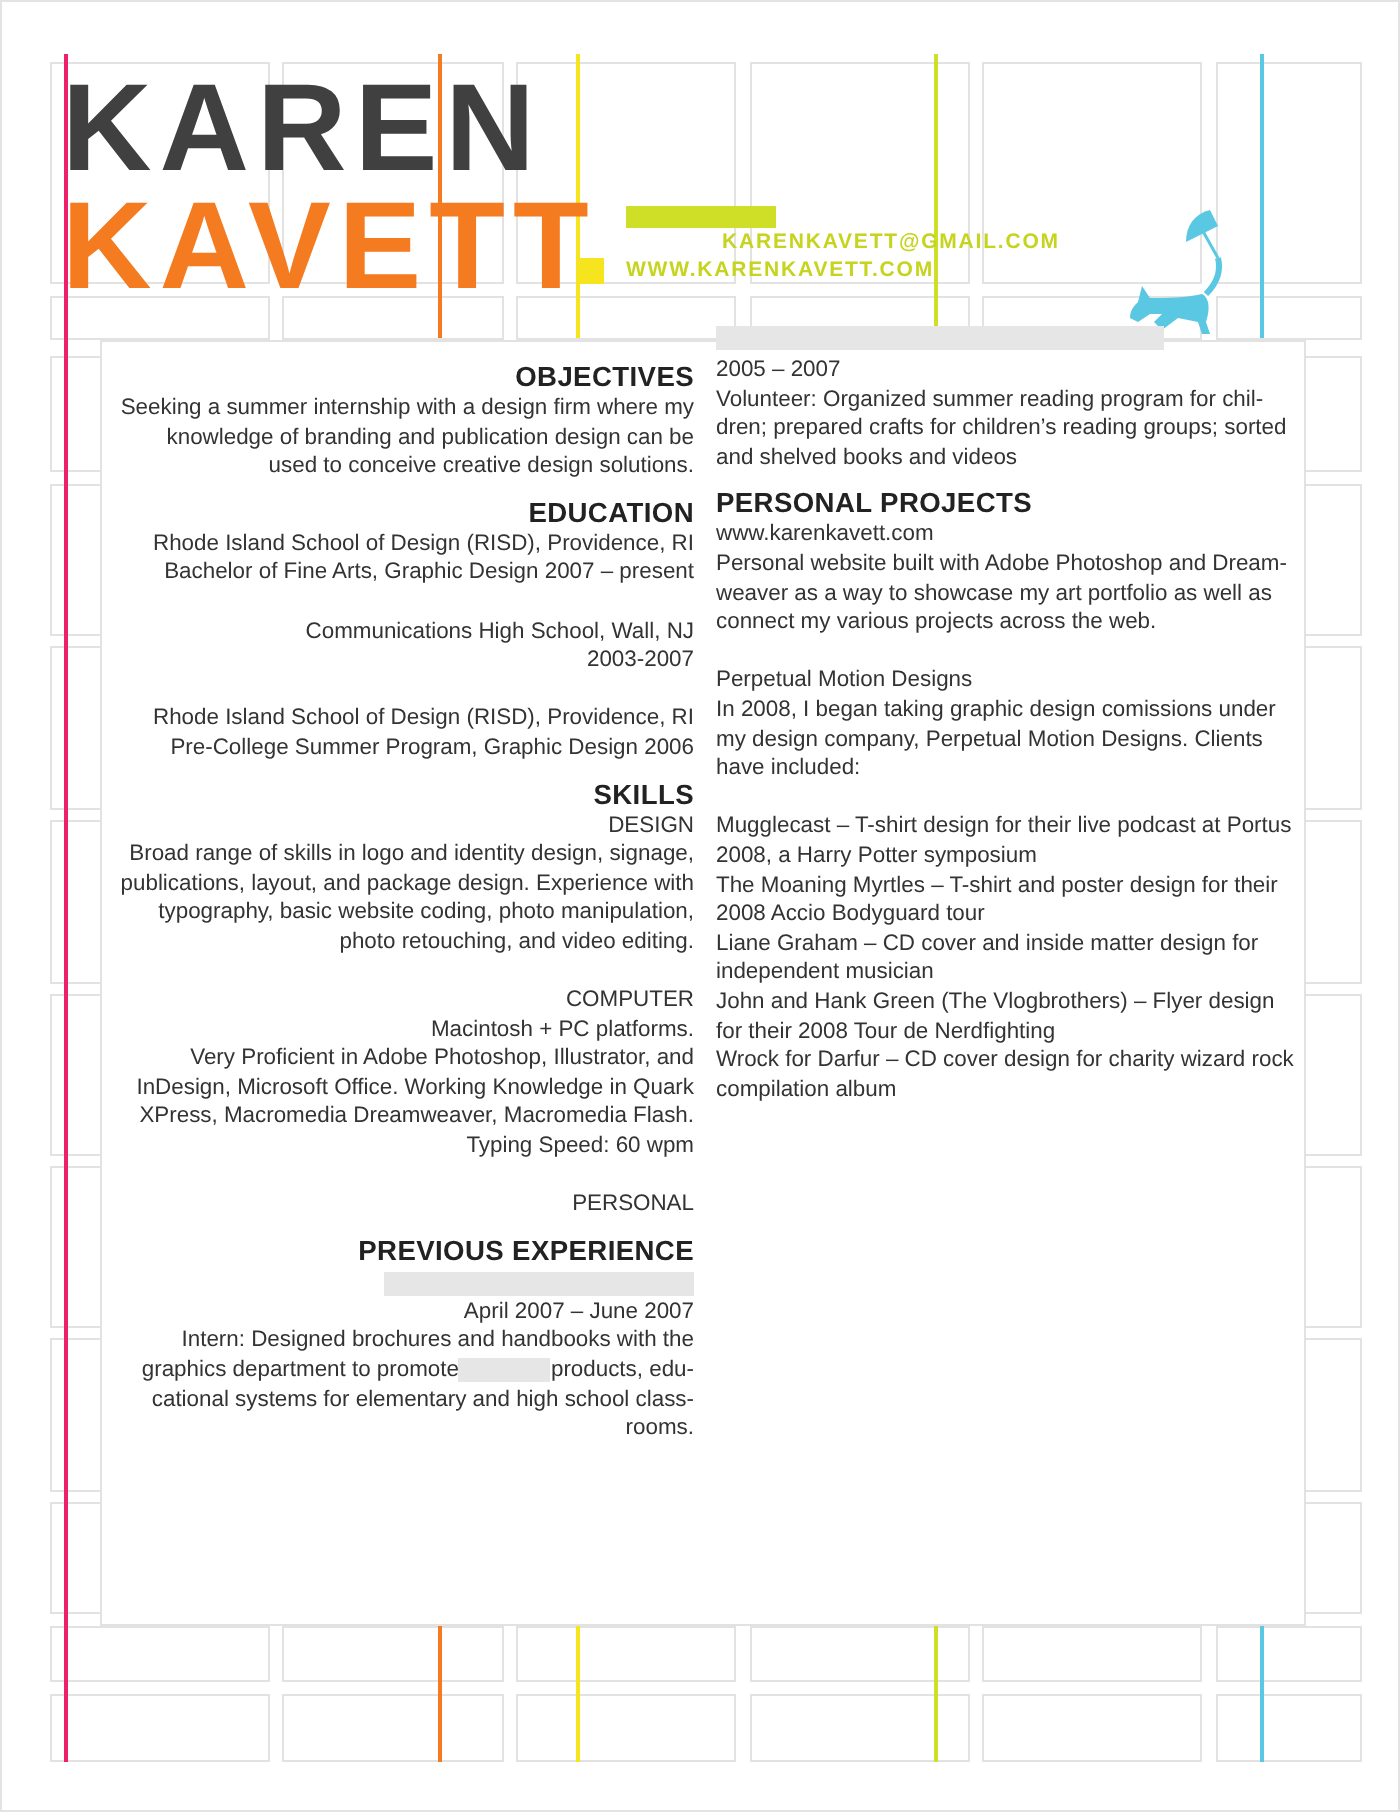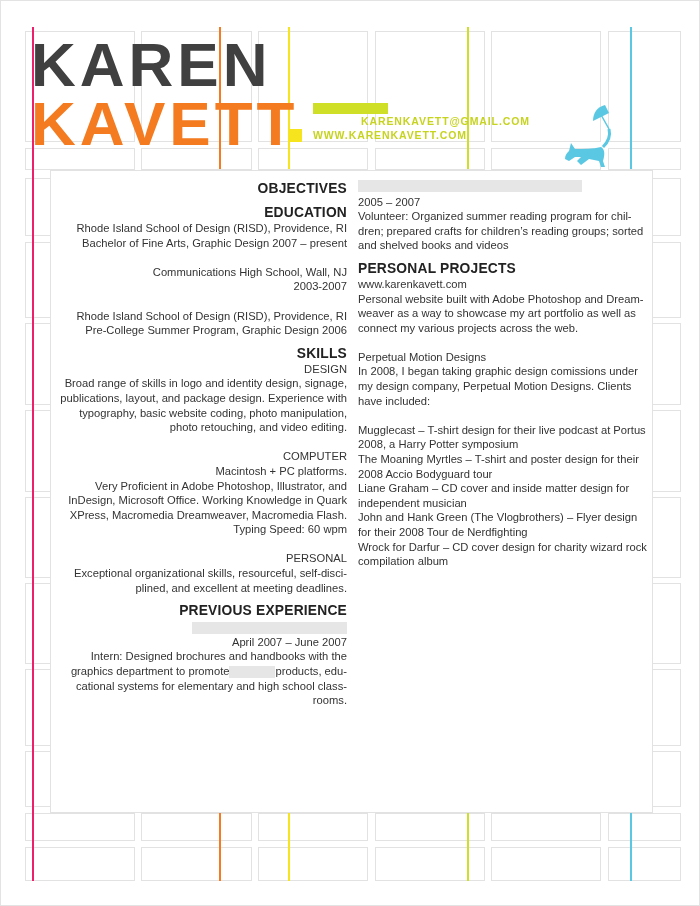--- a/index.html
+++ b/index.html
@@ -11,21 +11,21 @@
   .name { position:absolute; left:30px; font-weight:bold; letter-spacing:4px; font-size:62px; line-height:60px; }
   .name.first { top:34px; color:#404040; }
   .name.last { top:93px; color:#f47b20; }
   .contact-bar { position:absolute; left:312px; top:102px; width:75px; height:11px; background:#cfde27; }
   .yellow-square { position:absolute; left:287px; top:128px; width:14px; height:13px; background:#f6e51e; }
   .contact { position:absolute; left:312px; font-size:10.5px; font-weight:bold; color:#c6d31f; letter-spacing:0.9px; }
   .contact.email { top:114px;padding-left:48px; }
   .contact.web { top:128px; }
   .col { position:absolute; font-size:11.2px; line-height:14.6px; color:#333; }
   .col.left { left:56px; top:180px; width:290px;text-align:right; }
-  .col.right { left:357px; top:178px; width:292px; }
+  .col.right { left:357px; top:162px; width:292px; }
   .h { font-weight:bold; font-size:13.8px; line-height:16px; color:#222; margin:0; letter-spacing:0.2px; }
   .p { margin:0; }
   .gap { height:14.6px; }
   .secgap { height:8px; }
   .redact { background:#e6e6e6; display:inline-block; height:12px; vertical-align:middle; }
   .cat { position:absolute; left:562px; top:104px; width:60px; height:70px; }
 </style>
 </head>
 <body>
 
@@ -96,20 +96,21 @@
     <path d="M 37 8 L 46 24" stroke="#5ac8e2" stroke-width="1.5" fill="none"></path>
     <path d="M 46 24 C 48 32, 44 38, 40 42" stroke="#5ac8e2" stroke-width="3" fill="none"></path>
     <path d="M 6 46 L 8 38 L 12 44 C 20 44, 30 44, 38 42 C 42 44, 42 50, 40 56 L 42 62 L 38 62 L 36 56 L 26 54 L 18 60 L 14 56 L 18 52 L 12 52 L 6 56 L 2 54 C 2 50, 4 48, 6 46 Z" fill="#5ac8e2"></path>
   </svg>
 
   <div class="content-box"></div>
 
   <div class="col left">
     <section>
       <h2 class="h">OBJECTIVES</h2>
+      <p class="p">Seeking a summer internship with a design firm where my knowledge of branding and publication design can be used to conceive creative design solutions.</p>
     </section>
     <div class="secgap"></div>
     <section>
       <h2 class="h">EDUCATION</h2>
       <p class="p">Rhode Island School of Design (RISD), Providence, RI</p>
       <p class="p">Bachelor of Fine Arts, Graphic Design  2007 – present</p>
       <div class="gap"></div>
       <p class="p">Communications High School, Wall, NJ</p>
       <p class="p">2003-2007</p>
       <div class="gap"></div>
@@ -121,21 +122,20 @@
       <h2 class="h">SKILLS</h2>
       <p class="p">DESIGN</p>
       <p class="p">Broad range of skills in logo and identity design, signage, publications, layout, and package design. Experience with typography, basic website coding, photo manipulation, photo retouching, and video editing.</p>
       <div class="gap"></div>
       <p class="p">COMPUTER</p>
       <p class="p">Macintosh + PC platforms.</p>
       <p class="p">Very Proficient in Adobe Photoshop, Illustrator, and InDesign, Microsoft Office. Working Knowledge in Quark XPress, Macromedia Dreamweaver, Macromedia Flash.</p>
       <p class="p">Typing Speed: 60 wpm</p>
       <div class="gap"></div>
       <p class="p">PERSONAL</p>
-      <p class="p">Exceptional organizational skills, resourceful, self-disci-plined, and excellent at meeting deadlines.</p>
     </section>
     <div class="secgap"></div>
     <section>
       <h2 class="h">PREVIOUS EXPERIENCE</h2>
       <div class="redact" style="width:155px; margin:2px 0 1px -1px;"></div>
       <p class="p">April 2007 – June 2007</p>
       <p class="p"><span>Intern: Designed brochures and handbooks with   the graphics department to promote</span><span class="redact" style="width:46px;"></span><span>products, edu-cational systems for elementary and high school class-rooms.</span></p>
     </section>
   </div>
 

